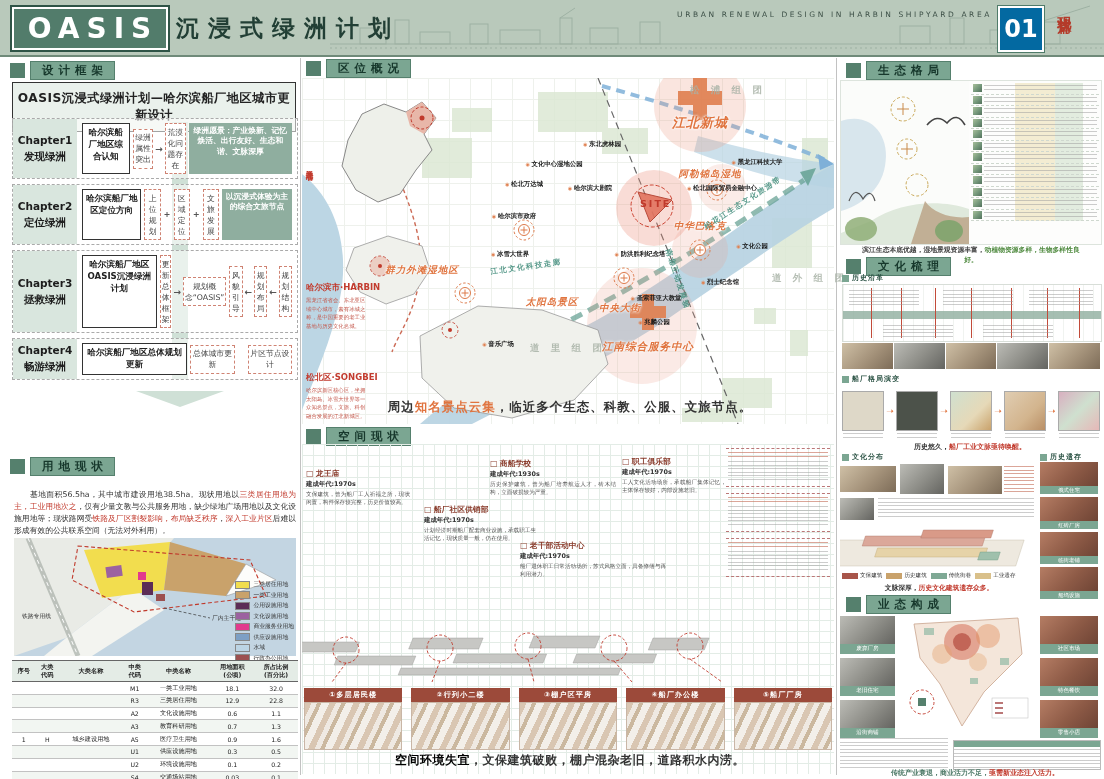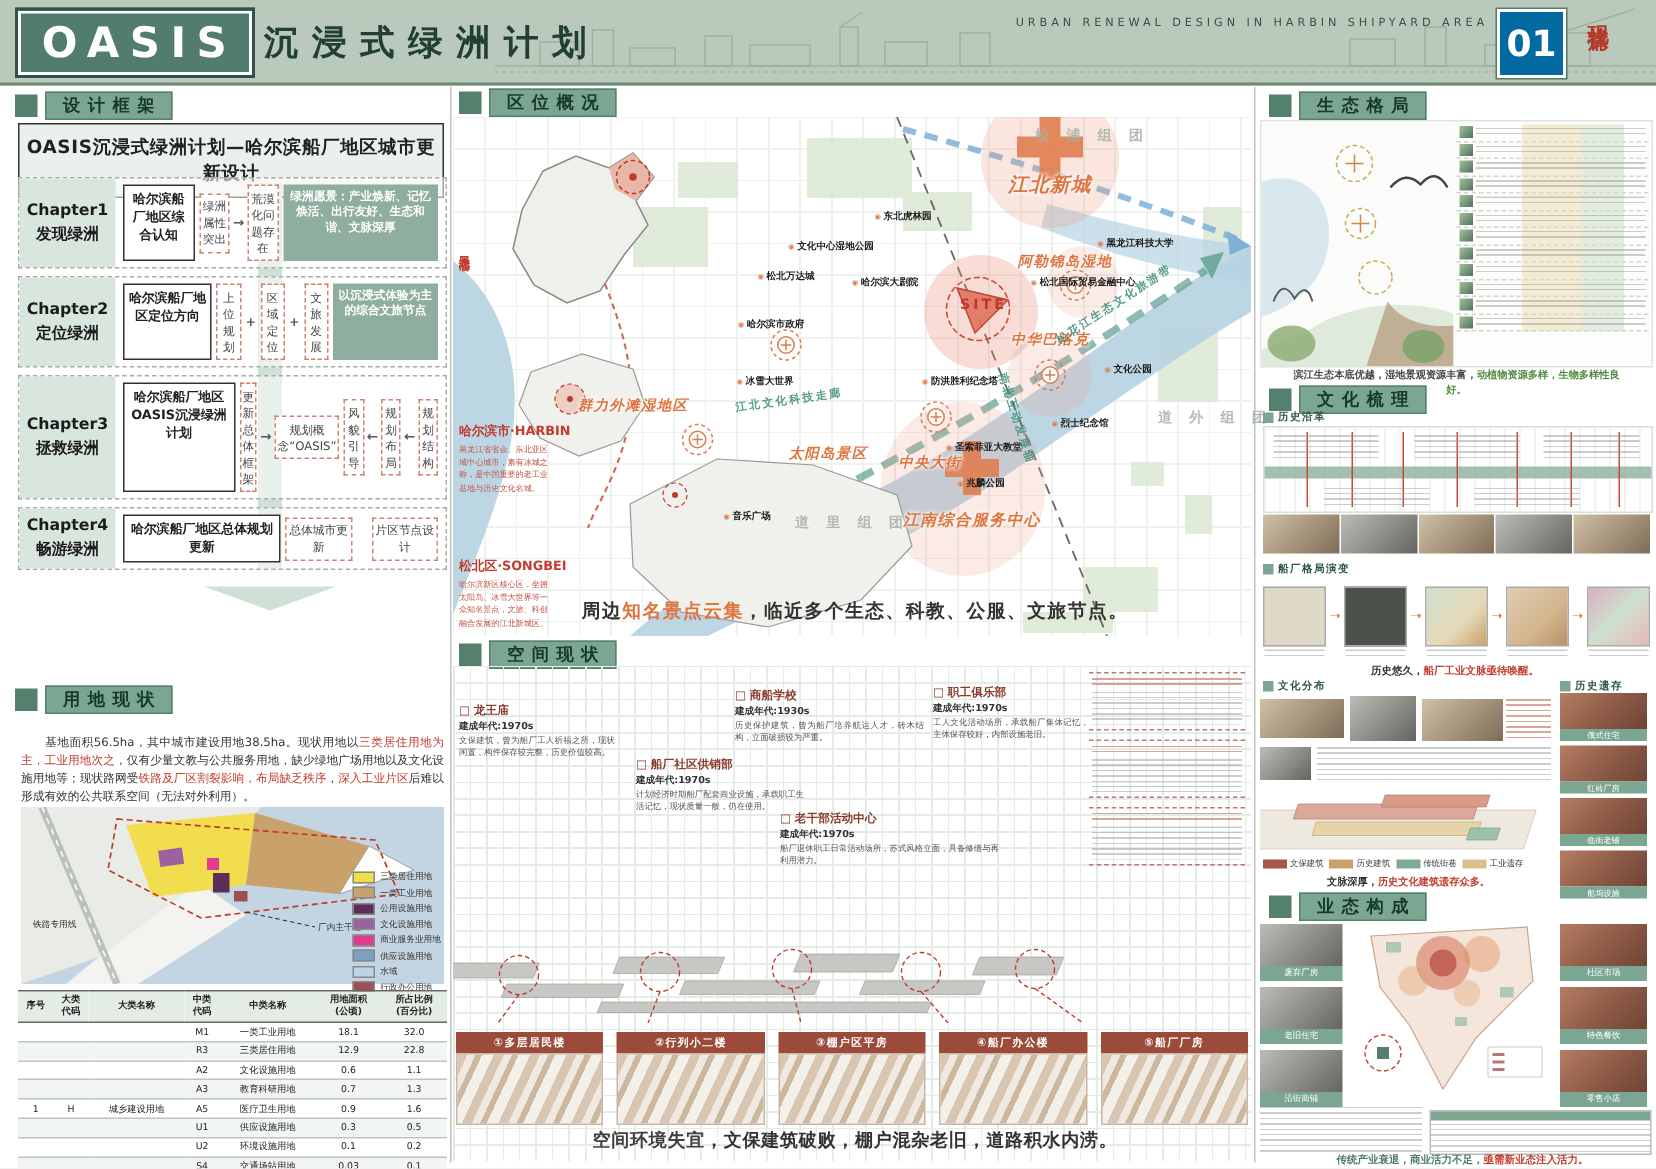--- a/index.html
+++ b/index.html
@@ -653,21 +653,21 @@
     <div class="tcard">
       <div class="tl">④船厂办公楼</div>
       <div class="ti"></div>
     </div>
 
     <div class="tcard">
       <div class="tl">⑤船厂厂房</div>
       <div class="ti"></div>
     </div>
   </div>
-  <div class="cap" id="space-cap"><span style="color: #404040; text-align: center;">空间环境失宜</span><span style="color: rgb(51, 51, 51);">，文保建筑破败，棚户混杂老旧，道路积水内涝。</span></div>
+  <div class="cap" id="space-cap"><span style="color: #000000; text-align: center;">空间环境失宜</span><span style="color: rgb(51, 51, 51);">，文保建筑破败，棚户混杂老旧，道路积水内涝。</span></div>
 
   <div class="sec-h" style="left:846px;top:62px">
     <span class="sq"></span>
     <span class="bx">生态格局</span>
   </div>
   <div id="eco">
     <svg width="128" height="163" viewBox="0 0 128 163" style="position:absolute;left:0;top:0">
       <rect width="128" height="163" fill="#fbfcfa"></rect>
       <path d="M0,40 C30,30 50,55 44,85 C40,110 18,125 0,130 Z" fill="#cfe0ea" opacity=".8"></path>
       <path d="M30,140 C60,120 100,118 128,128 L128,163 L0,163 L0,152 Z" fill="#dfe9dc"></path>

